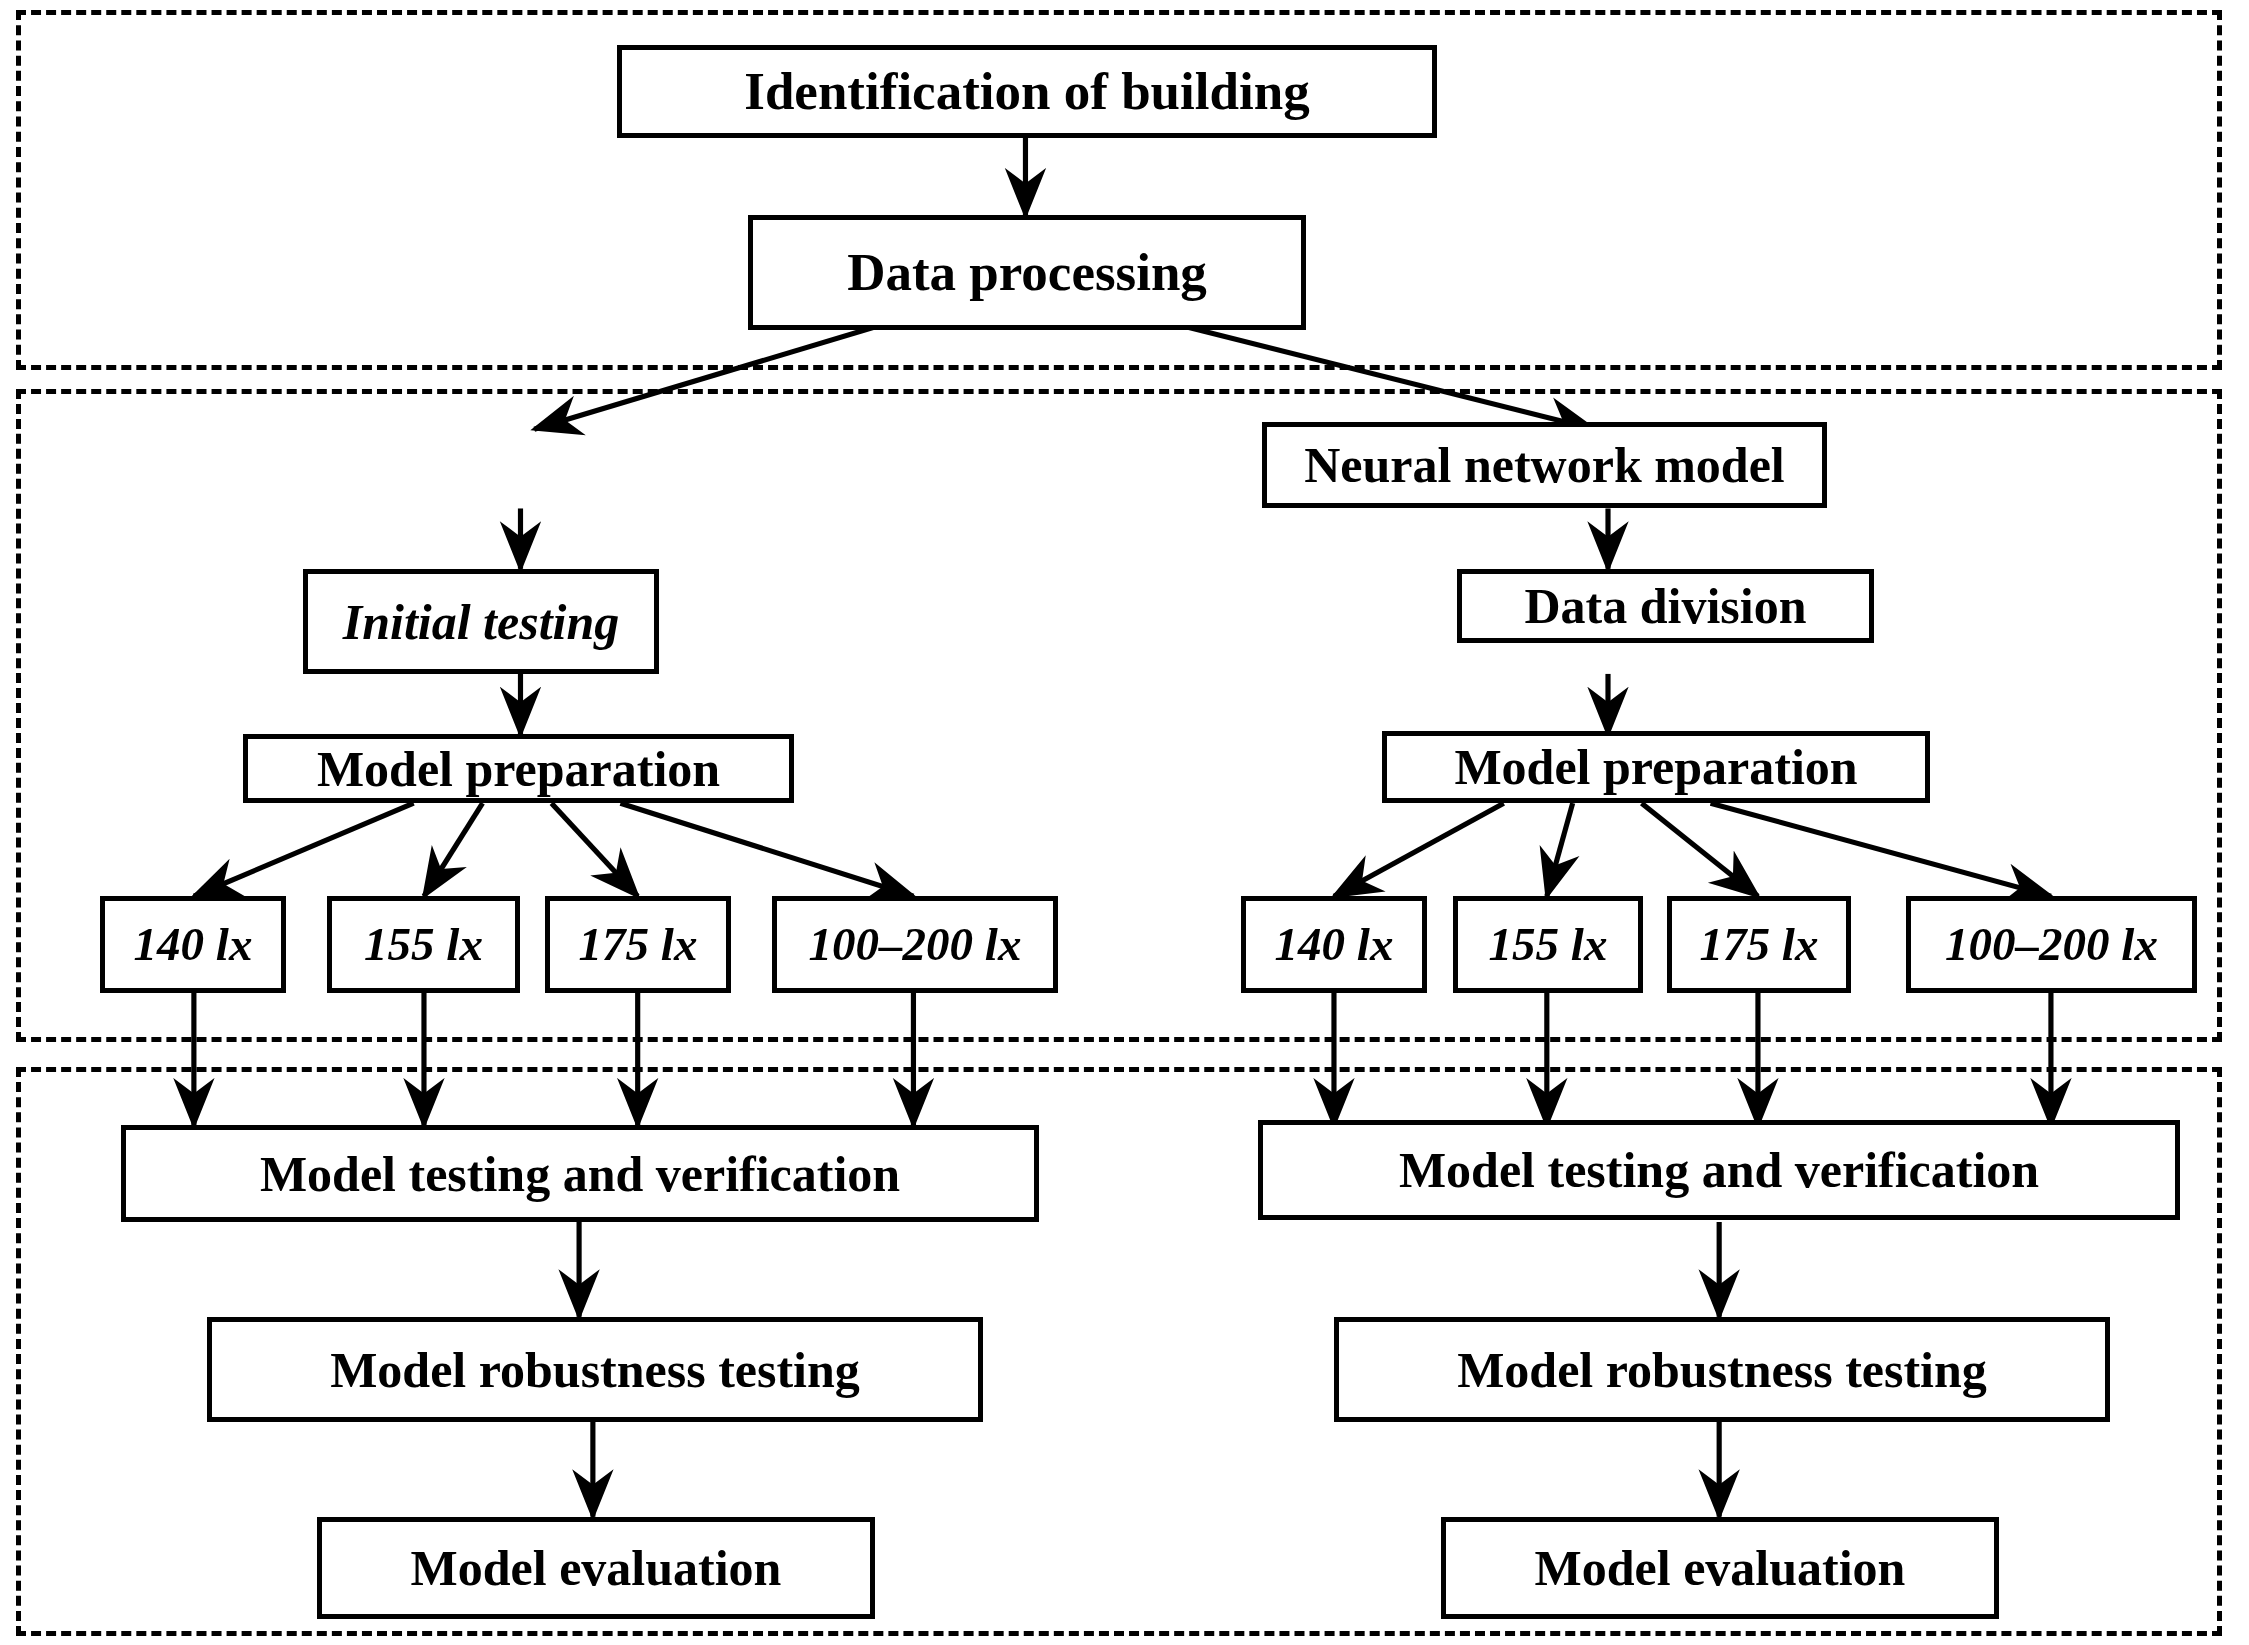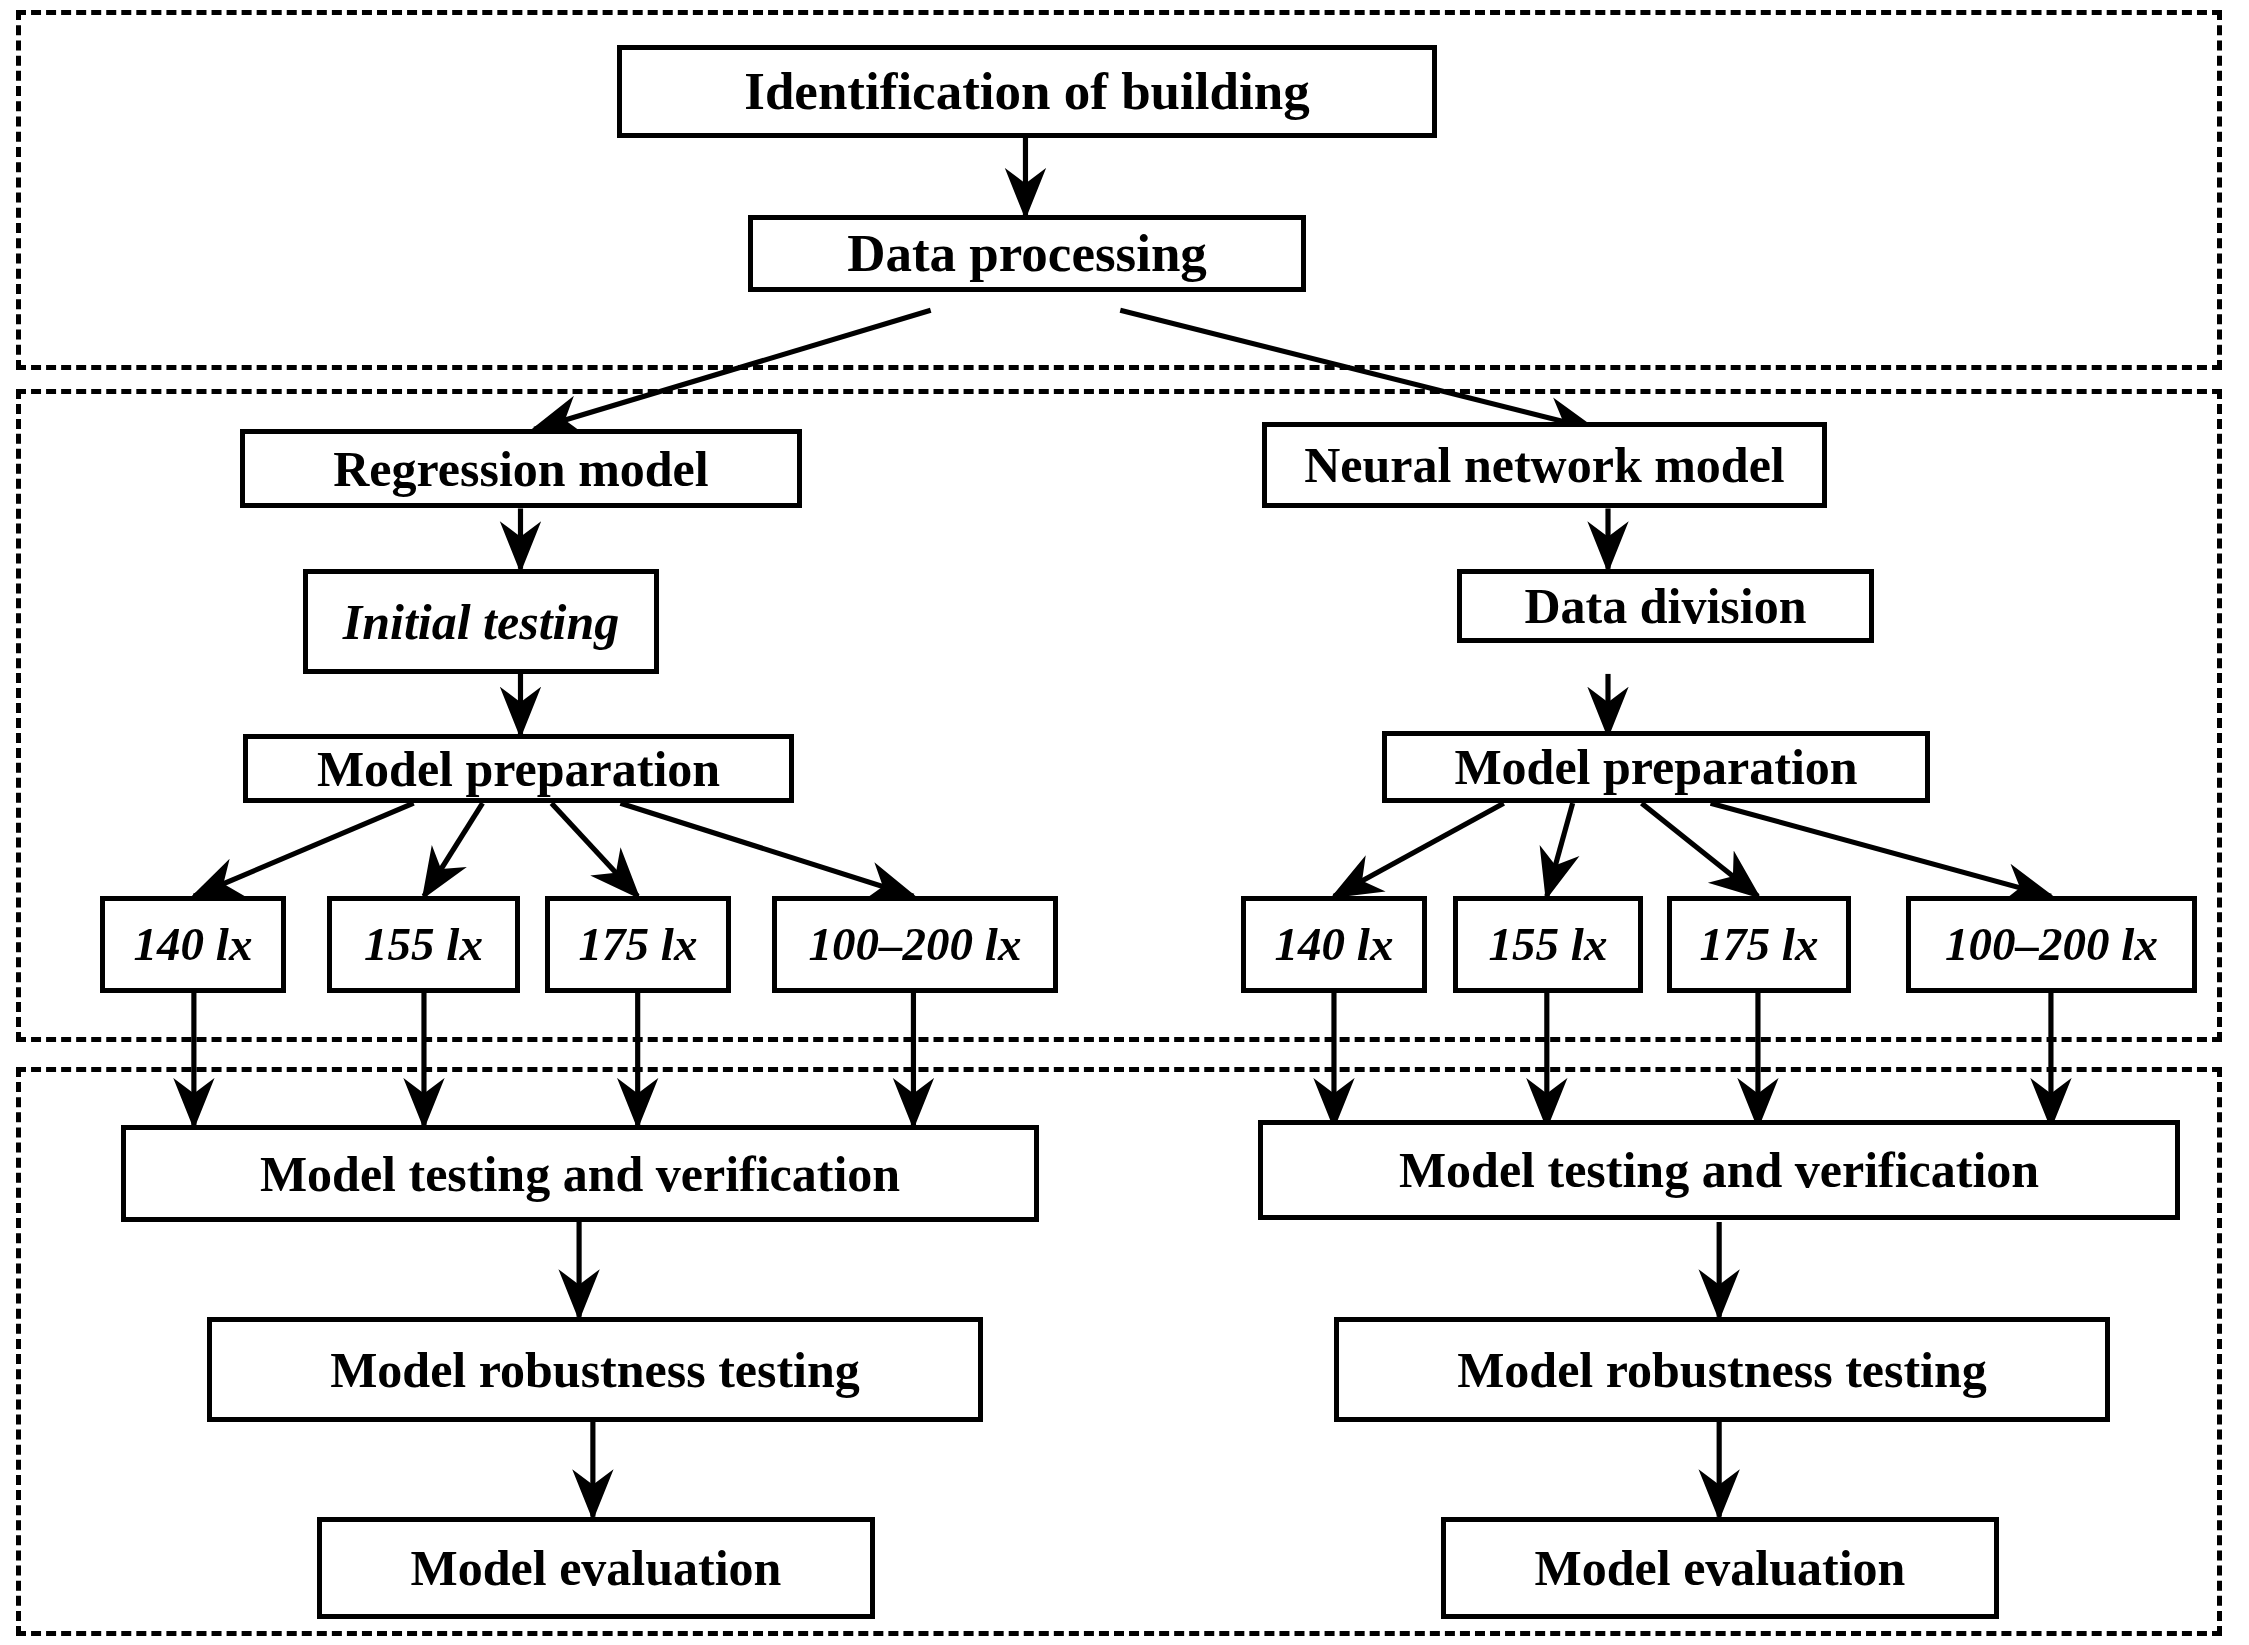--- a/index.html
+++ b/index.html
@@ -101,27 +101,24 @@
       <line x1="2380" y1="1152" x2="2380" y2="1306"></line>
       <line x1="1995" y1="1418" x2="1995" y2="1528"></line>
       <line x1="1995" y1="1650" x2="1995" y2="1760"></line>
     </g>
   </svg>
 
   <div class="node lvl1" style="left:617px; top:45px; width:820px; height:93px;">
     <span>Identification of building</span>
   </div>
 
-  <div class="node lvl1" style="left:748px; top:215px; width:558px; height:77px;">
+  <div class="node lvl1" style="left:748px; top:215px; width:558px; height:115px;">
     <span>Data processing</span>
   </div>
 
-  <div class="node lvl2" style="left:240px; top:429px; width:562px; height:79px;">
-    <span>Regression model</span>
-  </div>
 
   <div class="node lvl2" style="left:303px; top:569px; width:356px; height:105px;font-style:italic;">
     <span>Initial testing</span>
   </div>
 
   <div class="node lvl2" style="left:243px; top:734px; width:551px; height:69px;">
     <span>Model preparation</span>
   </div>
 
   <div class="node lux" style="left:100px; top:896px; width:186px; height:97px;">

